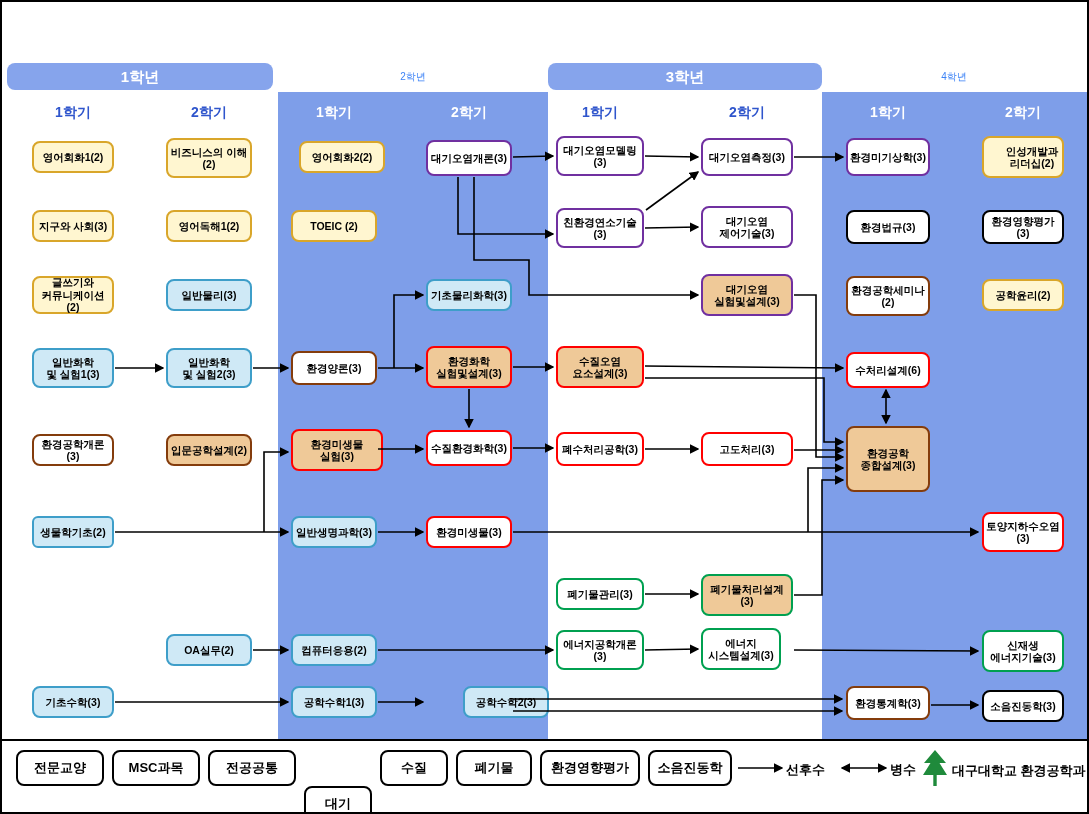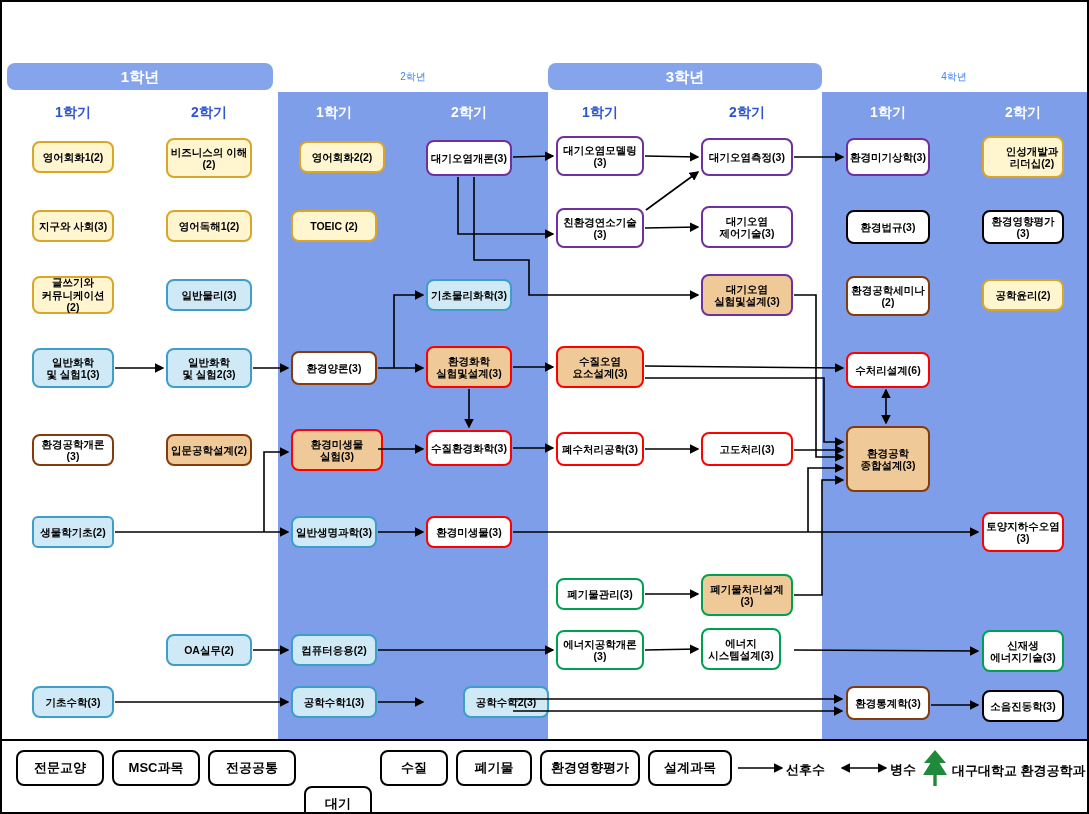--- a/index.html
+++ b/index.html
@@ -140,21 +140,21 @@
       <path d="M13 1 L24 14 L17.5 14 L25 26 L14.7 26 L14.7 37 L11.3 37 L11.3 26 L1 26 L8.5 14 L2 14 Z" fill="#1F8A3B"></path>
     </svg>
     <span class="dept">대구대학교 환경공학과</span>
   <div class="legend-box cat-liberal" style="left: 14px; width: 88px;">전문교양</div>
       <div class="legend-box cat-msc" style="left: 110px; width: 88px;">MSC과목</div>
       <div class="legend-box cat-common" style="left: 206px; width: 88px;">전공공통</div>
       <div class="legend-box cat-air" style="left: 302px; width: 68px; margin-top: 36px;">대기</div>
       <div class="legend-box cat-water" style="left: 378px; width: 68px;">수질</div>
       <div class="legend-box cat-waste" style="left: 454px; width: 76px;">폐기물</div>
       <div class="legend-box cat-eia" style="left: 538px; width: 100px;">환경영향평가</div>
-      <div class="legend-box cat-common design" style="left: 646px; width: 84px;">설계과목</div>
+      <div class="legend-box cat-common design" style="left: 646px; width: 84px;">소음진동학</div>
     </div>
 
   <svg id="arrowlayer" width="1085" height="810" viewBox="0 0 1085 810">
     <defs>
       <marker id="ah" viewBox="0 0 10 10" refX="8.5" refY="5" markerWidth="6" markerHeight="6" orient="auto-start-reverse">
         <path d="M0,0 L10,5 L0,10 z" fill="#000"></path>
       </marker>
     </defs>
   <polyline points="113,366 161,366" class="arrow-line" marker-end="url(#ah)"></polyline>
       <polyline points="251,366 286,366" class="arrow-line" marker-end="url(#ah)"></polyline>

